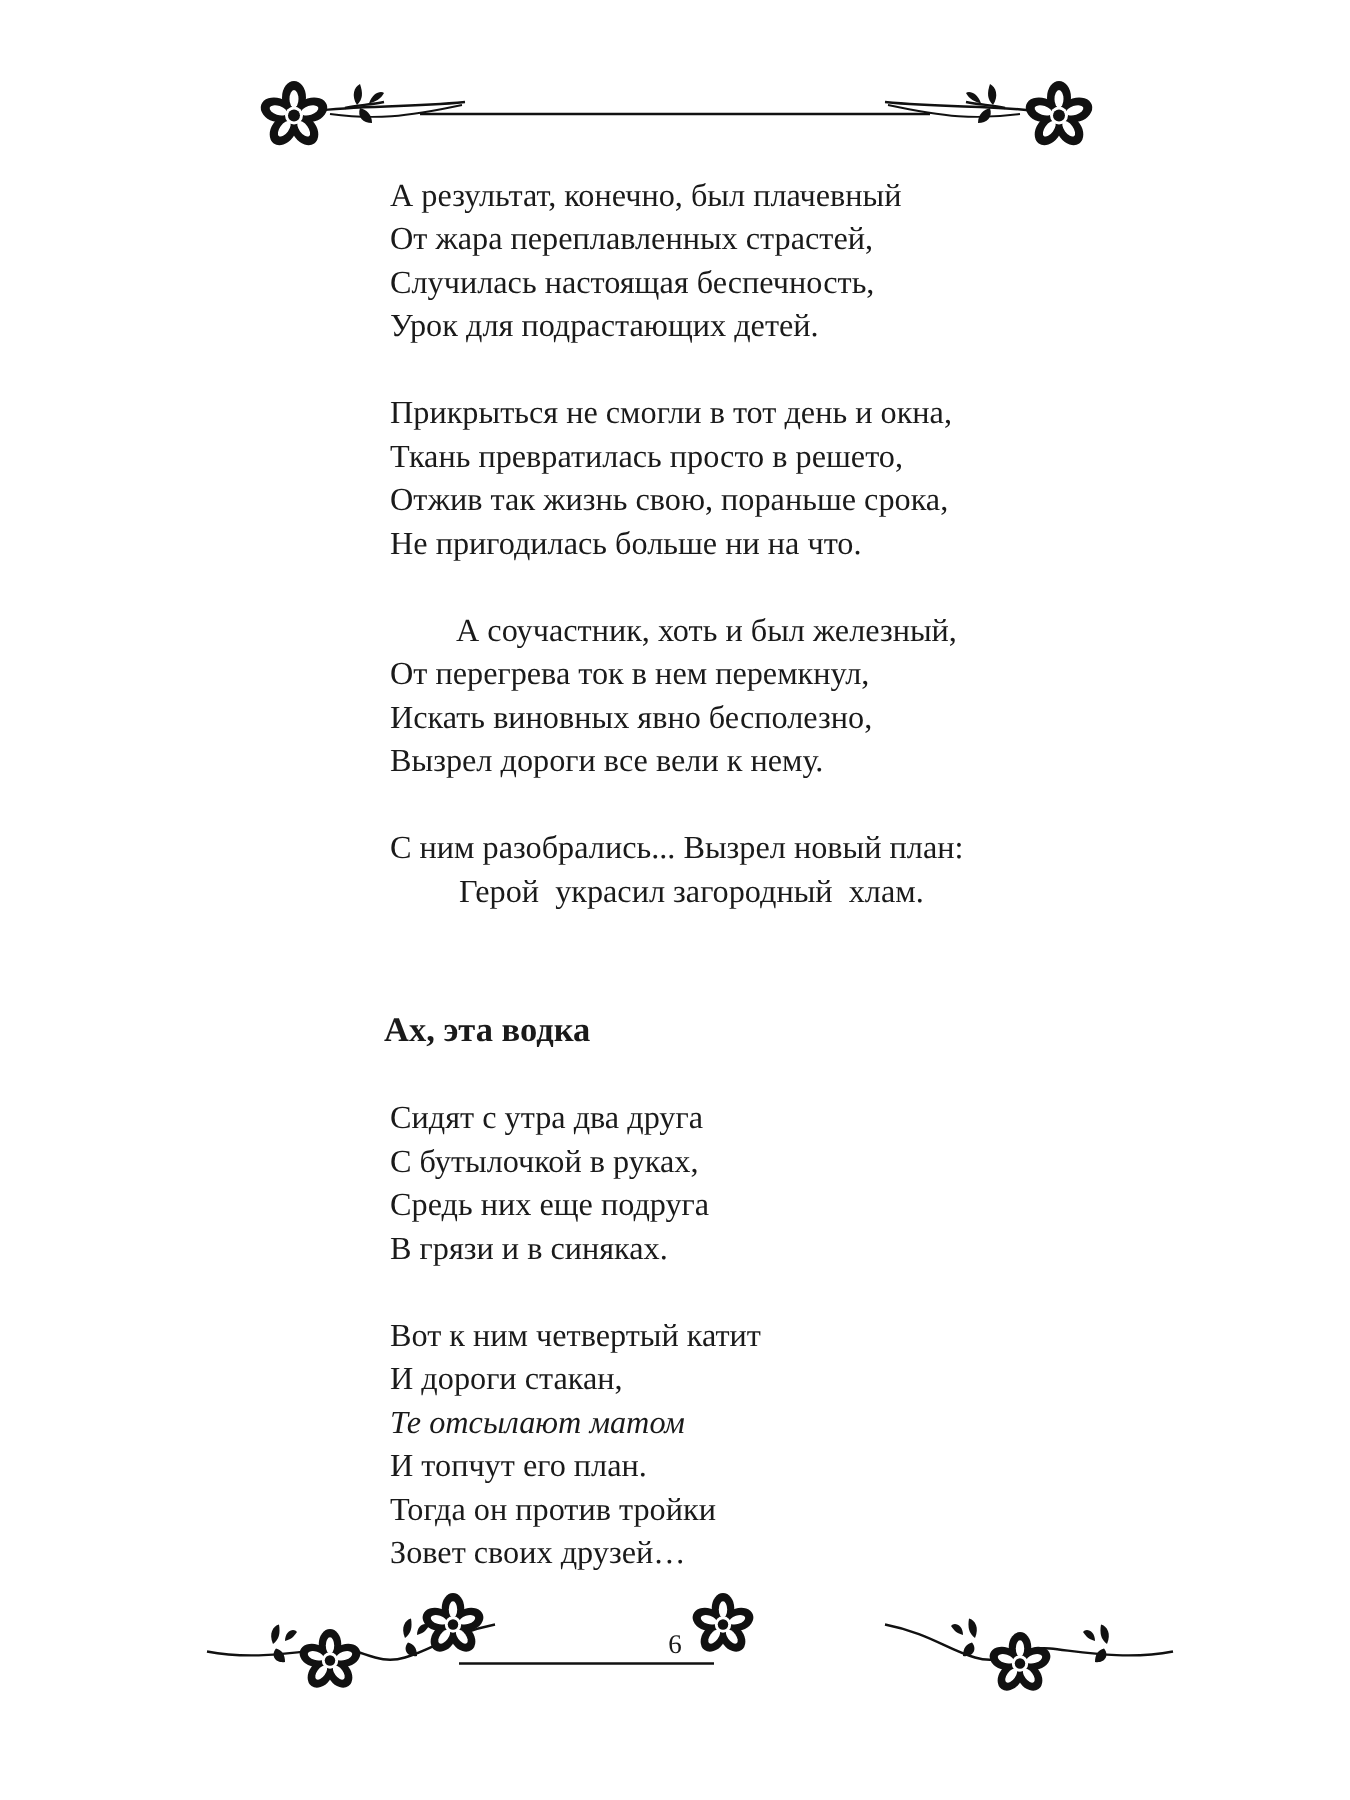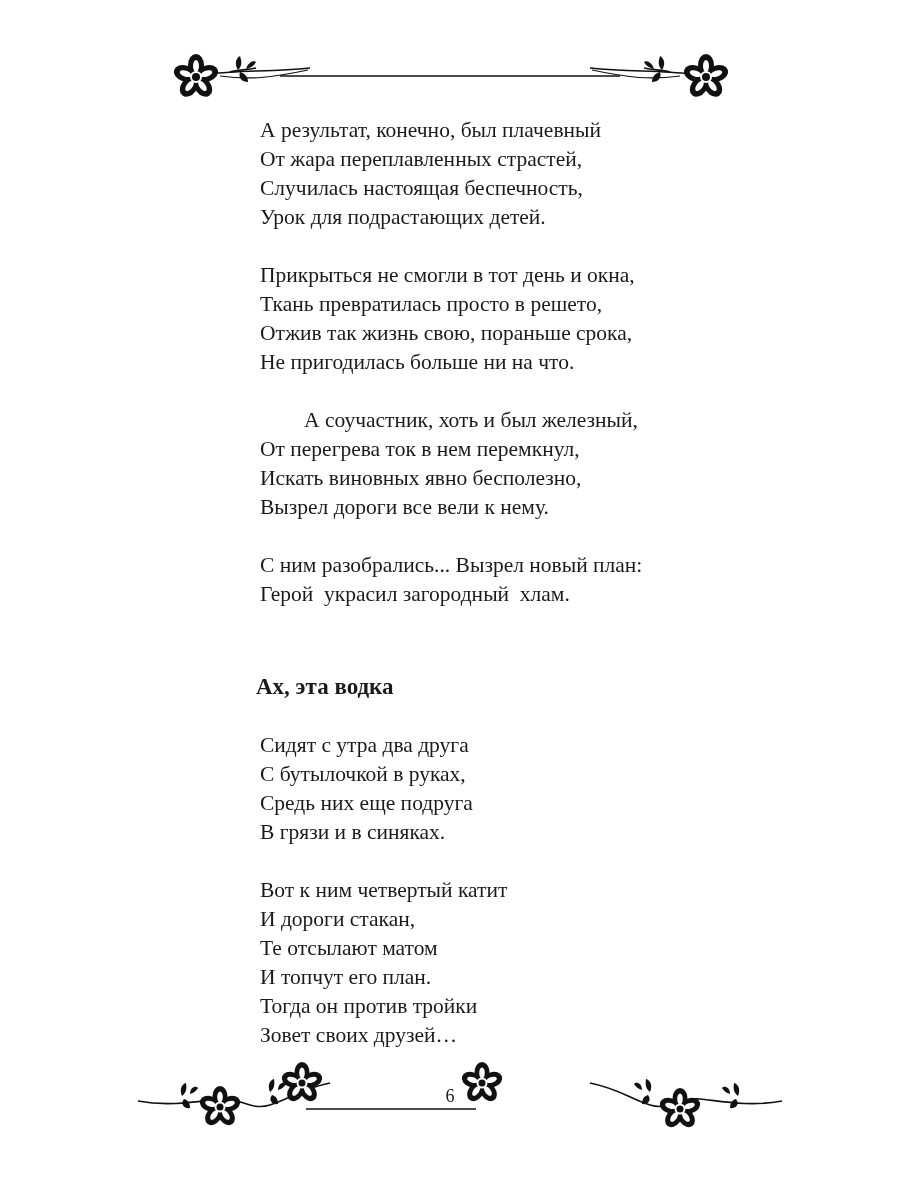--- a/index.html
+++ b/index.html
@@ -67,35 +67,35 @@
     <div class="line" style="top:294px;">Ткань превратилась просто в решето,</div>
     <div class="line" style="top:323px;">Отжив так жизнь свою, пораньше срока,</div>
     <div class="line" style="top:352px;">Не пригодилась больше ни на что.</div>
 
     <div class="line" style="top:410px;margin-left:44px;">А соучастник, хоть и был железный,</div>
     <div class="line" style="top:439px;">От перегрева ток в нем перемкнул,</div>
     <div class="line" style="top:468px;">Искать виновных явно бесполезно,</div>
     <div class="line" style="top:497px;">Вызрел дороги все вели к нему.</div>
 
     <div class="line" style="top:555px;text-align:right;">С ним разобрались... Вызрел новый план:</div>
-    <div class="line" style="top:584px;">Герой  украсил загородный  хлам.</div>
+    <div class="line" style="top:584px;margin-left:46px;">Герой  украсил загородный  хлам.</div>
   </div>
 
   <div class="text-block" style="top:0; left:256px;">
     <div class="title" style="top:675px;">Ах, эта водка</div>
   </div>
   <div class="text-block" style="top:0;">
     <div class="line" style="top:735px;">Сидят с утра два друга</div>
     <div class="line" style="top:764px;">С бутылочкой в руках,</div>
     <div class="line" style="top:793px;">Средь них еще подруга</div>
     <div class="line" style="top:822px;">В грязи и в синяках.</div>
 
     <div class="line" style="top:880px;">Вот к ним четвертый катит</div>
     <div class="line" style="top:909px;">И дороги стакан,</div>
-    <div class="line" style="top:938px;">Те отсылают матом</div>
+    <div class="line" style="top:938px;font-style:italic;">Те отсылают матом</div>
     <div class="line" style="top:967px;">И топчут его план.</div>
     <div class="line" style="top:996px;">Тогда он против тройки</div>
     <div class="line" style="top:1025px;">Зовет своих друзей…</div>
   </div>
 
   <svg class="ornament" style="left:130px;top:1055px;" width="660" height="80" viewBox="0 0 660 80">
     <defs>
       <g id="flower2">
         <g fill="#111">
           <ellipse cx="0" cy="-11" rx="7.5" ry="10"></ellipse>

